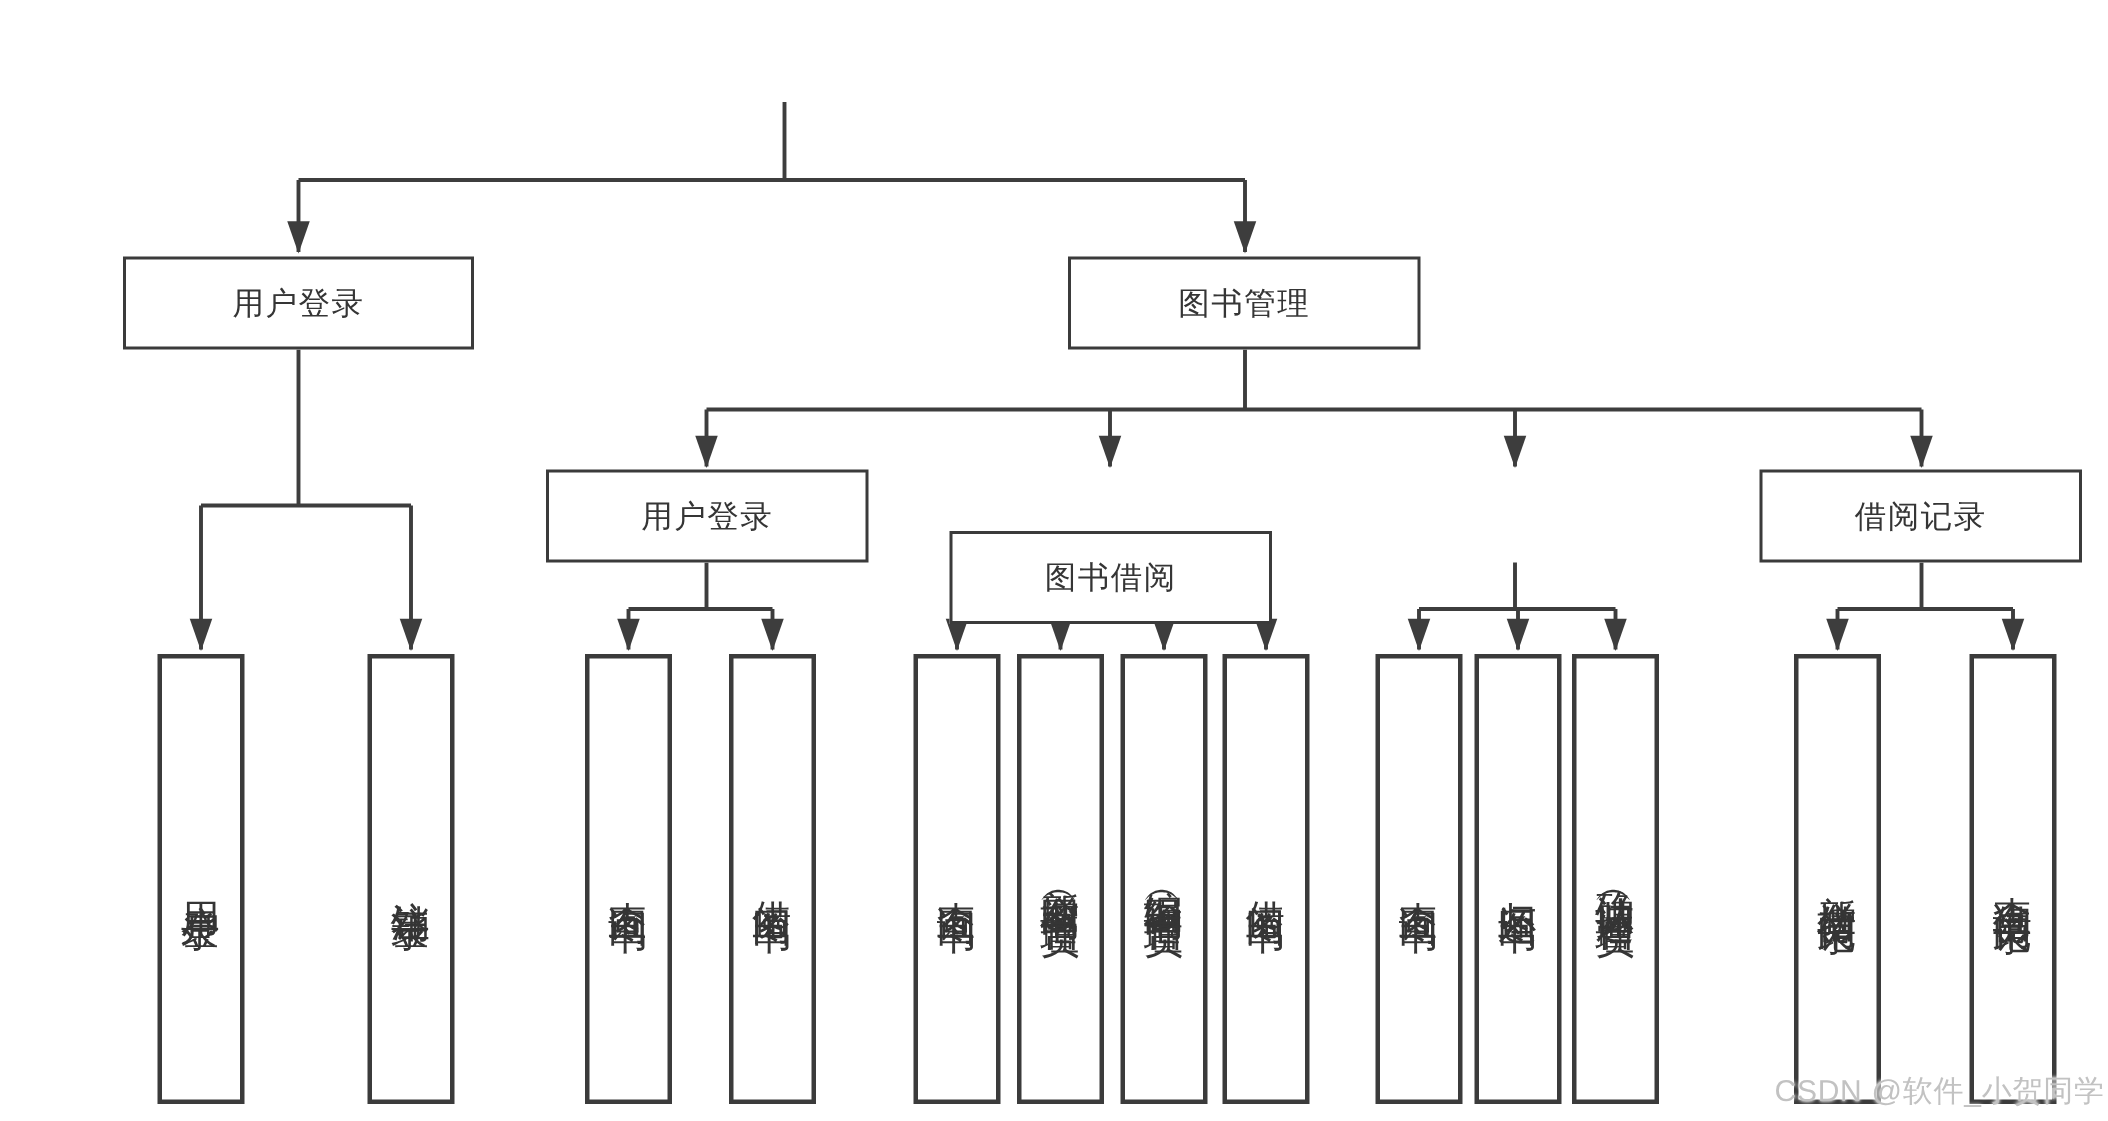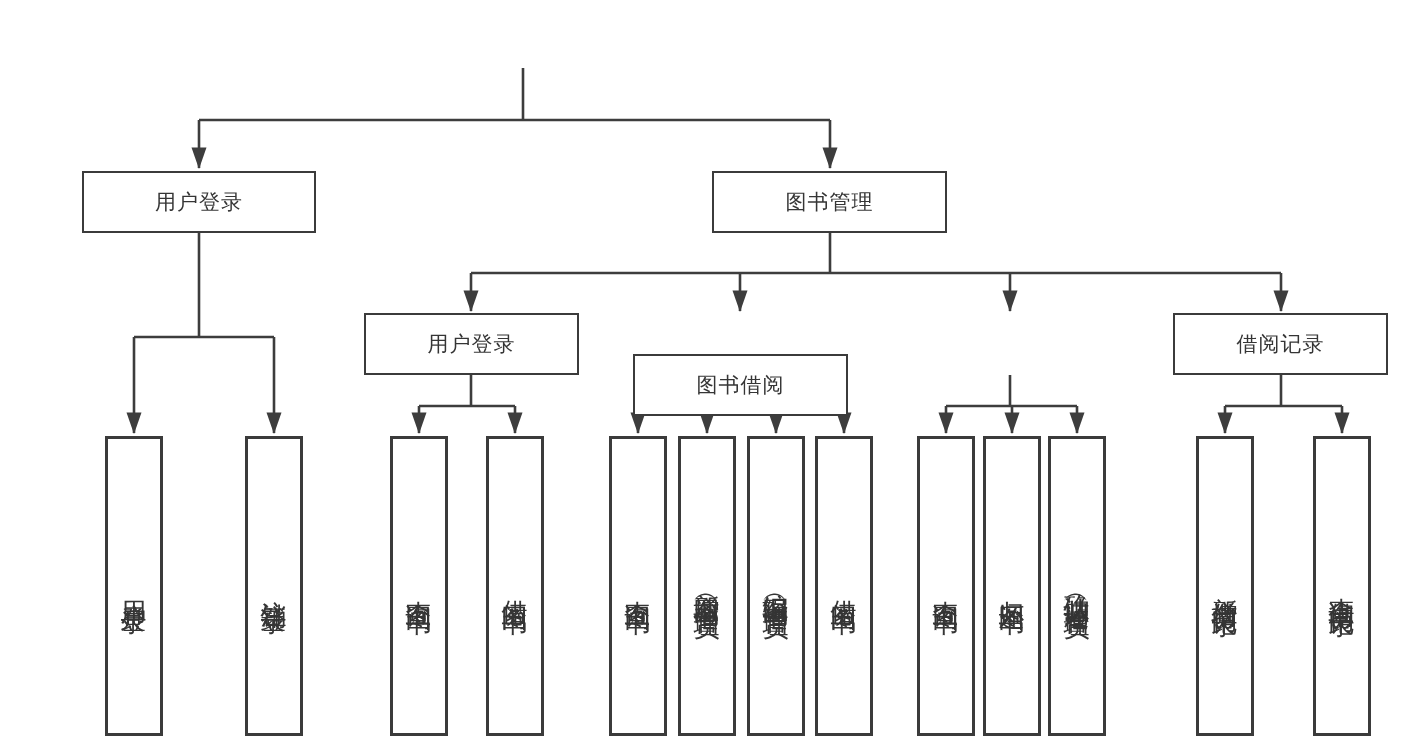--- a/index.html
+++ b/index.html
@@ -126,14 +126,15 @@
   <div class="box box-v" style="left:747px; top:436px; width:58px; height:300px;">编辑图书（管理员）</div>
   <div class="box box-v" style="left:815px; top:436px; width:58px; height:300px;">借阅图书</div>
 
   <div class="box box-v" style="left:917px; top:436px; width:58px; height:300px;">查询图书</div>
   <div class="box box-v" style="left:983px; top:436px; width:58px; height:300px;">归还图书</div>
   <div class="box box-v" style="left:1048px; top:436px; width:58px; height:300px;">确认归还（管理员）</div>
 
   <div class="box box-v" style="left:1196px; top:436px; width:58px; height:300px;">新增借阅记录</div>
   <div class="box box-v" style="left:1313px; top:436px; width:58px; height:300px;">查询借阅记录</div>
 
+  <div class="watermark">CSDN @软件_小贺同学</div>
 
 </div>
 
 </body></html>

